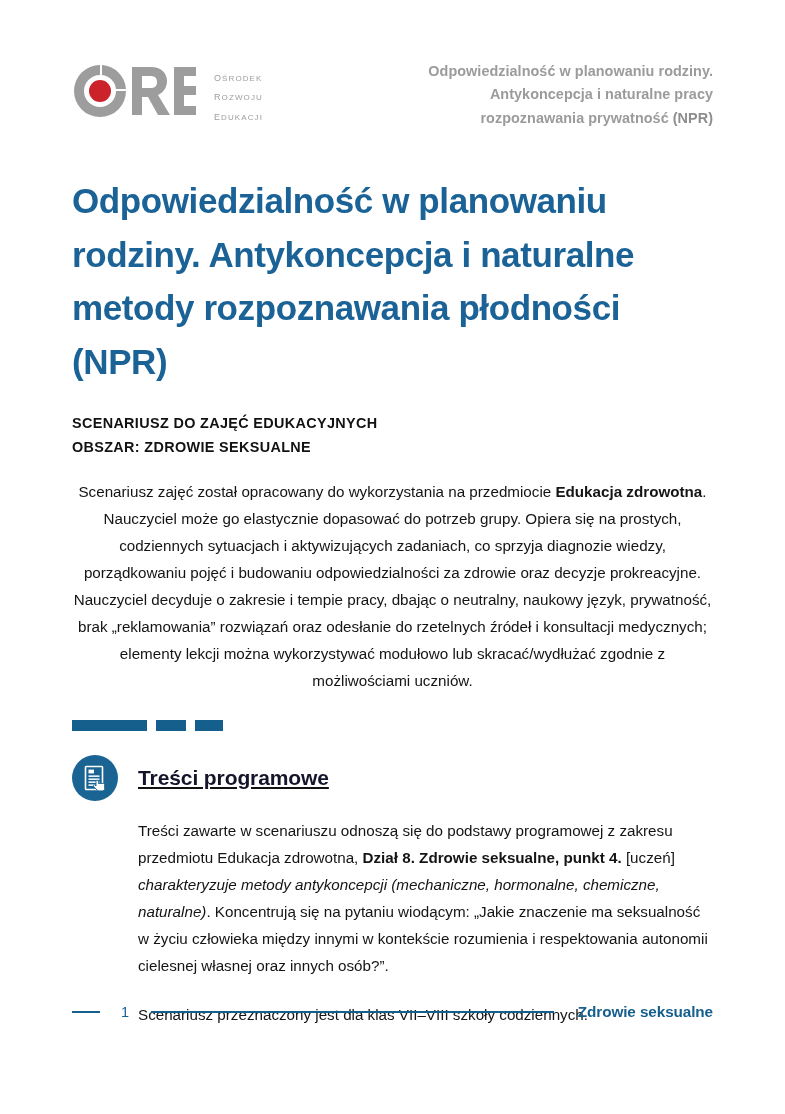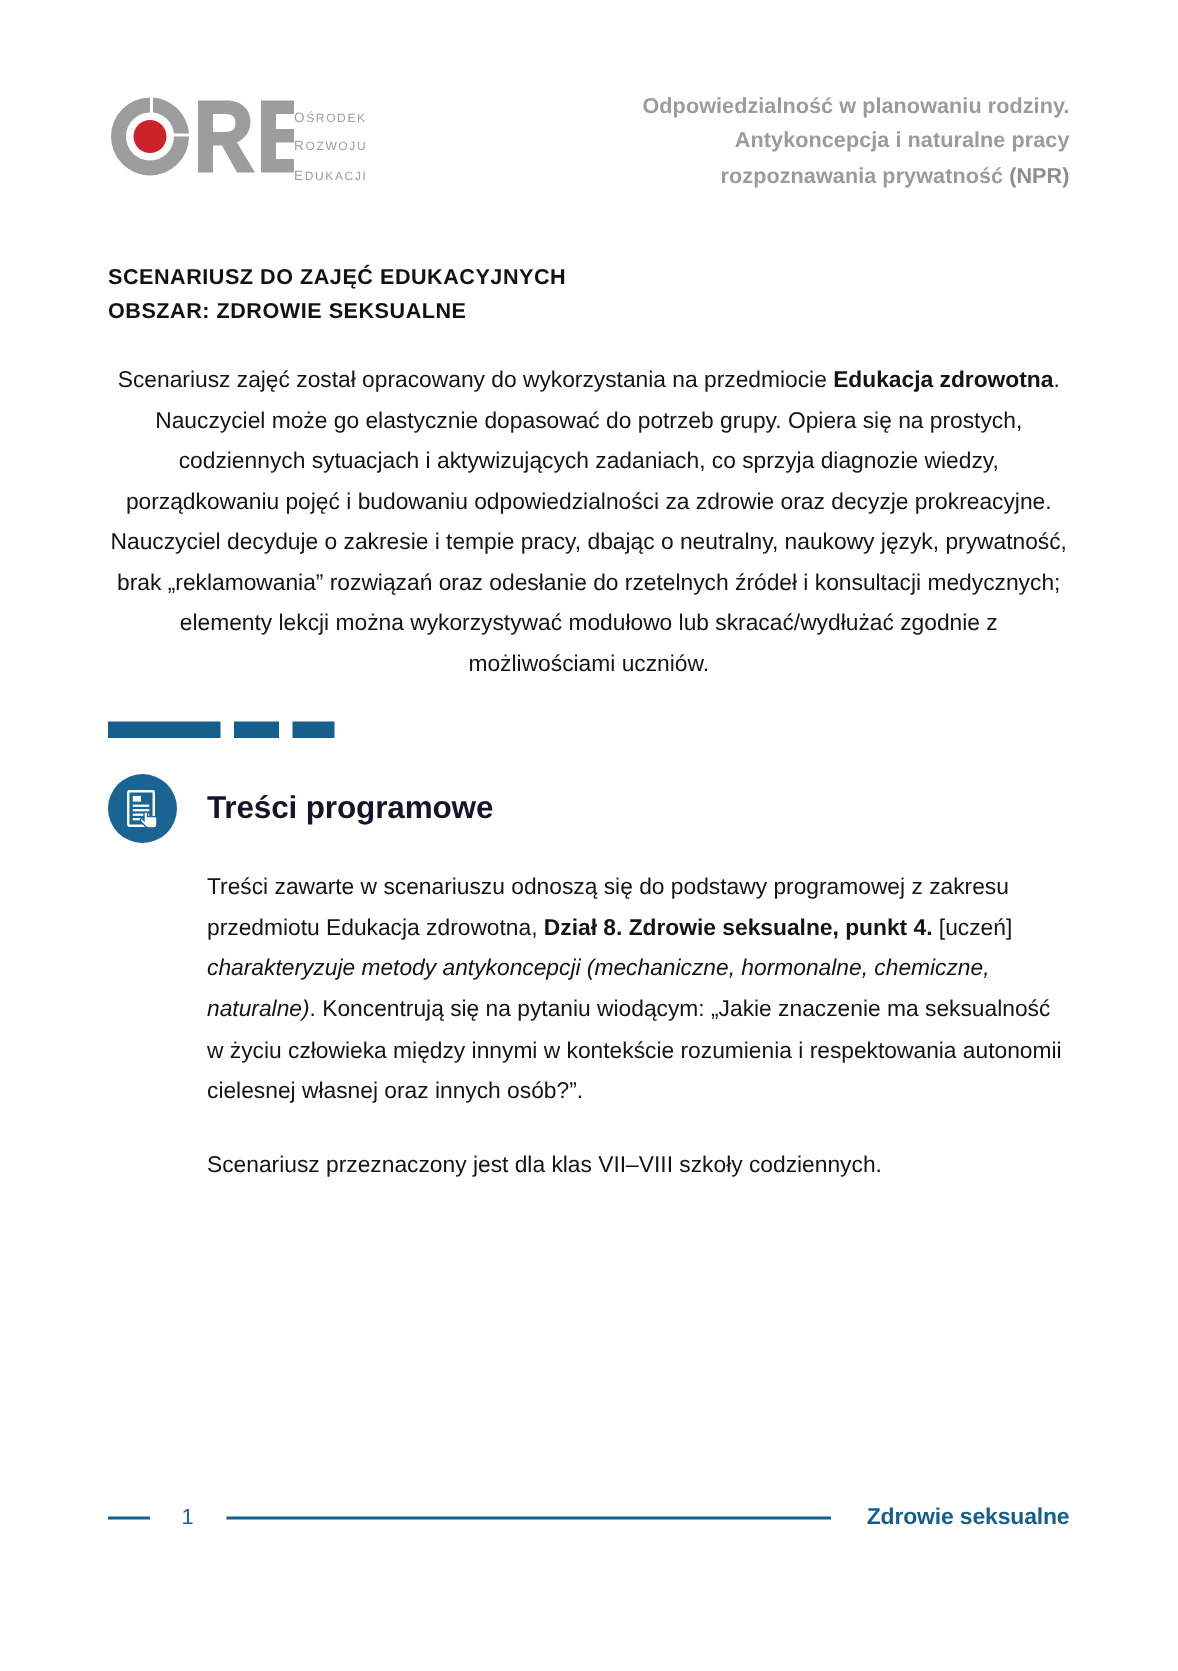--- a/index.html
+++ b/index.html
@@ -31,21 +31,21 @@
     display: flex;
     align-items: flex-start;
     justify-content: space-between;
     padding-top: 58px;
     height: 92px;
   }
 
   .logo-block {
     display: flex;
     align-items: center;
-    gap: 0;
+    gap: 18px;
     flex: 0 0 auto;
     padding-top: 4px;
   }
   .logo-mark {
     display: block;
   }
   .logo-words {
     display: flex;
     flex-direction: column;
     justify-content: center;
@@ -130,20 +130,21 @@
 
   
   .section {
     margin-top: 24px;
   }
   .section-head {
     display: flex;
     align-items: center;
     gap: 20px;
     height: 46px;
+    text-decoration: underline;
   }
   .section-icon {
     width: 46px;
     height: 46px;
     border-radius: 50%;
     background: #1a6494;
     flex: 0 0 auto;
     display: flex;
     align-items: center;
     justify-content: center;
@@ -234,20 +235,21 @@
       </span>
     </div>
 
     <div class="header-title">
       <span>Odpowiedzialność w planowaniu rodziny.</span><br>
       <span>Antykoncepcja i naturalne pracy</span><br>
       <span>rozpoznawania prywatność </span><span class="npr">(NPR)</span>
     </div>
   </div>
 
+  <h1 class="doc-title">Odpowiedzialność w planowaniu rodziny. Antykoncepcja i naturalne metody rozpoznawania płodności (NPR)</h1>
 
   <div class="doc-subtitle">
     <span>SCENARIUSZ DO ZAJĘĆ EDUKACYJNYCH</span><br>
     <span>OBSZAR: ZDROWIE SEKSUALNE</span>
   </div>
 
   <p class="intro"><span>Scenariusz zajęć został opracowany do wykorzystania na przedmiocie </span><b>Edukacja zdrowotna</b><span>. Nauczyciel może go elastycznie dopasować do potrzeb grupy. Opiera się na prostych, codziennych sytuacjach i aktywizujących zadaniach, co sprzyja diagnozie wiedzy, porządkowaniu pojęć i budowaniu odpowiedzialności za zdrowie oraz decyzje prokreacyjne. Nauczyciel decyduje o zakresie i tempie pracy, dbając o neutralny, naukowy język, prywatność, brak „reklamowania” rozwiązań oraz odesłanie do rzetelnych źródeł i konsultacji medycznych; elementy lekcji można wykorzystywać modułowo lub skracać/wydłużać zgodnie z możliwościami uczniów.</span></p>
 
   <div class="bar-divider">
     <span class="bar bar-1"></span>

